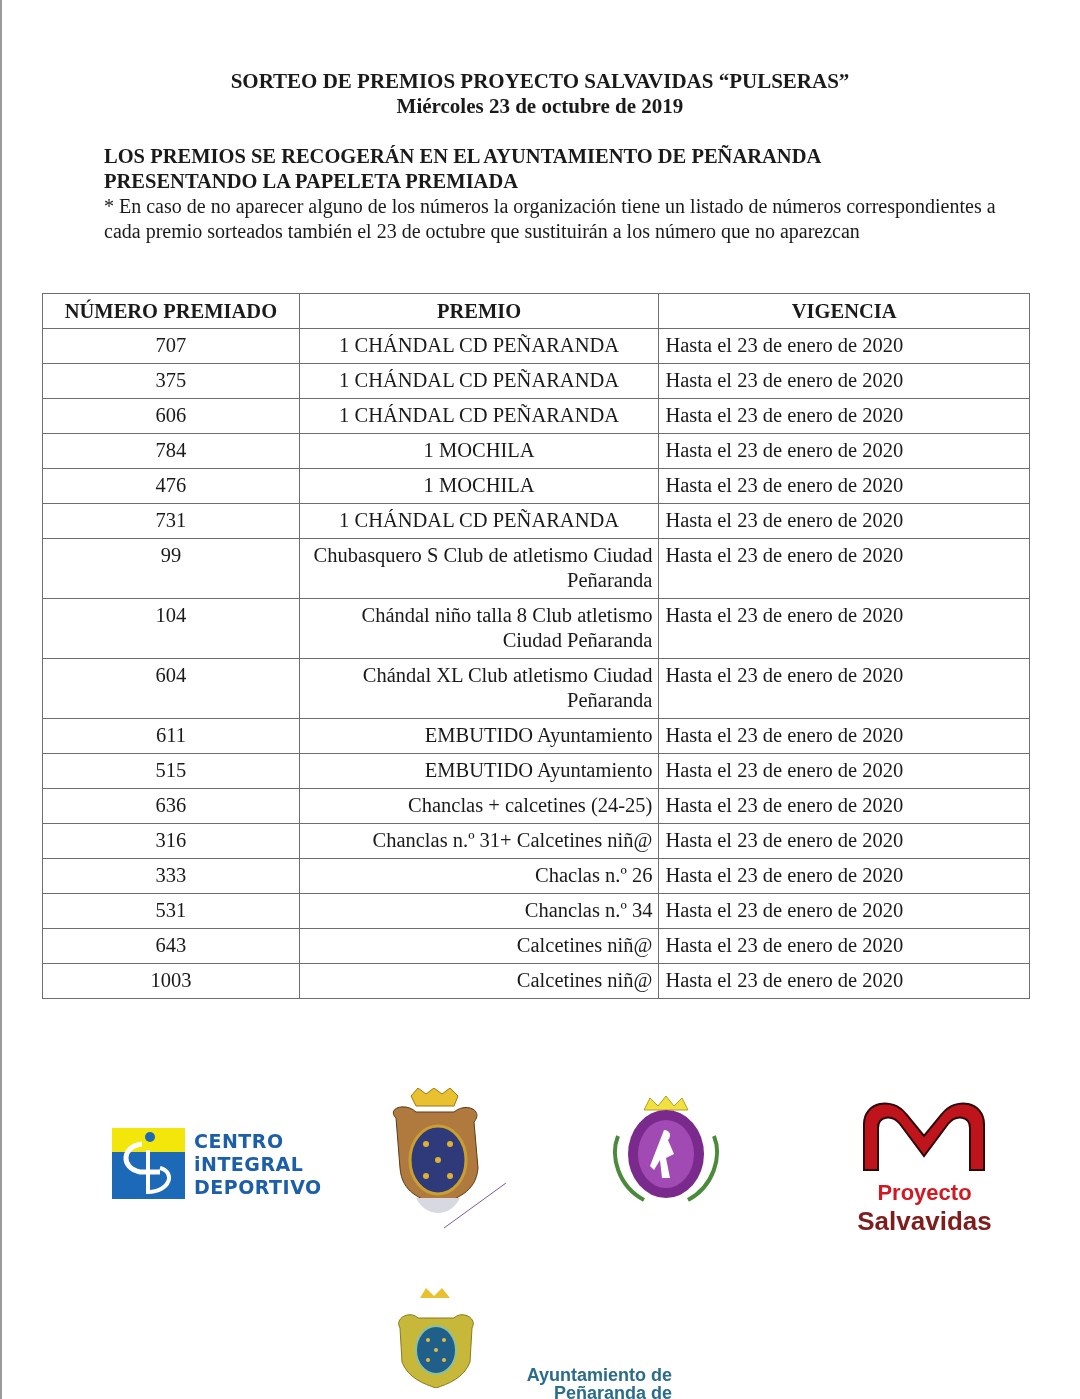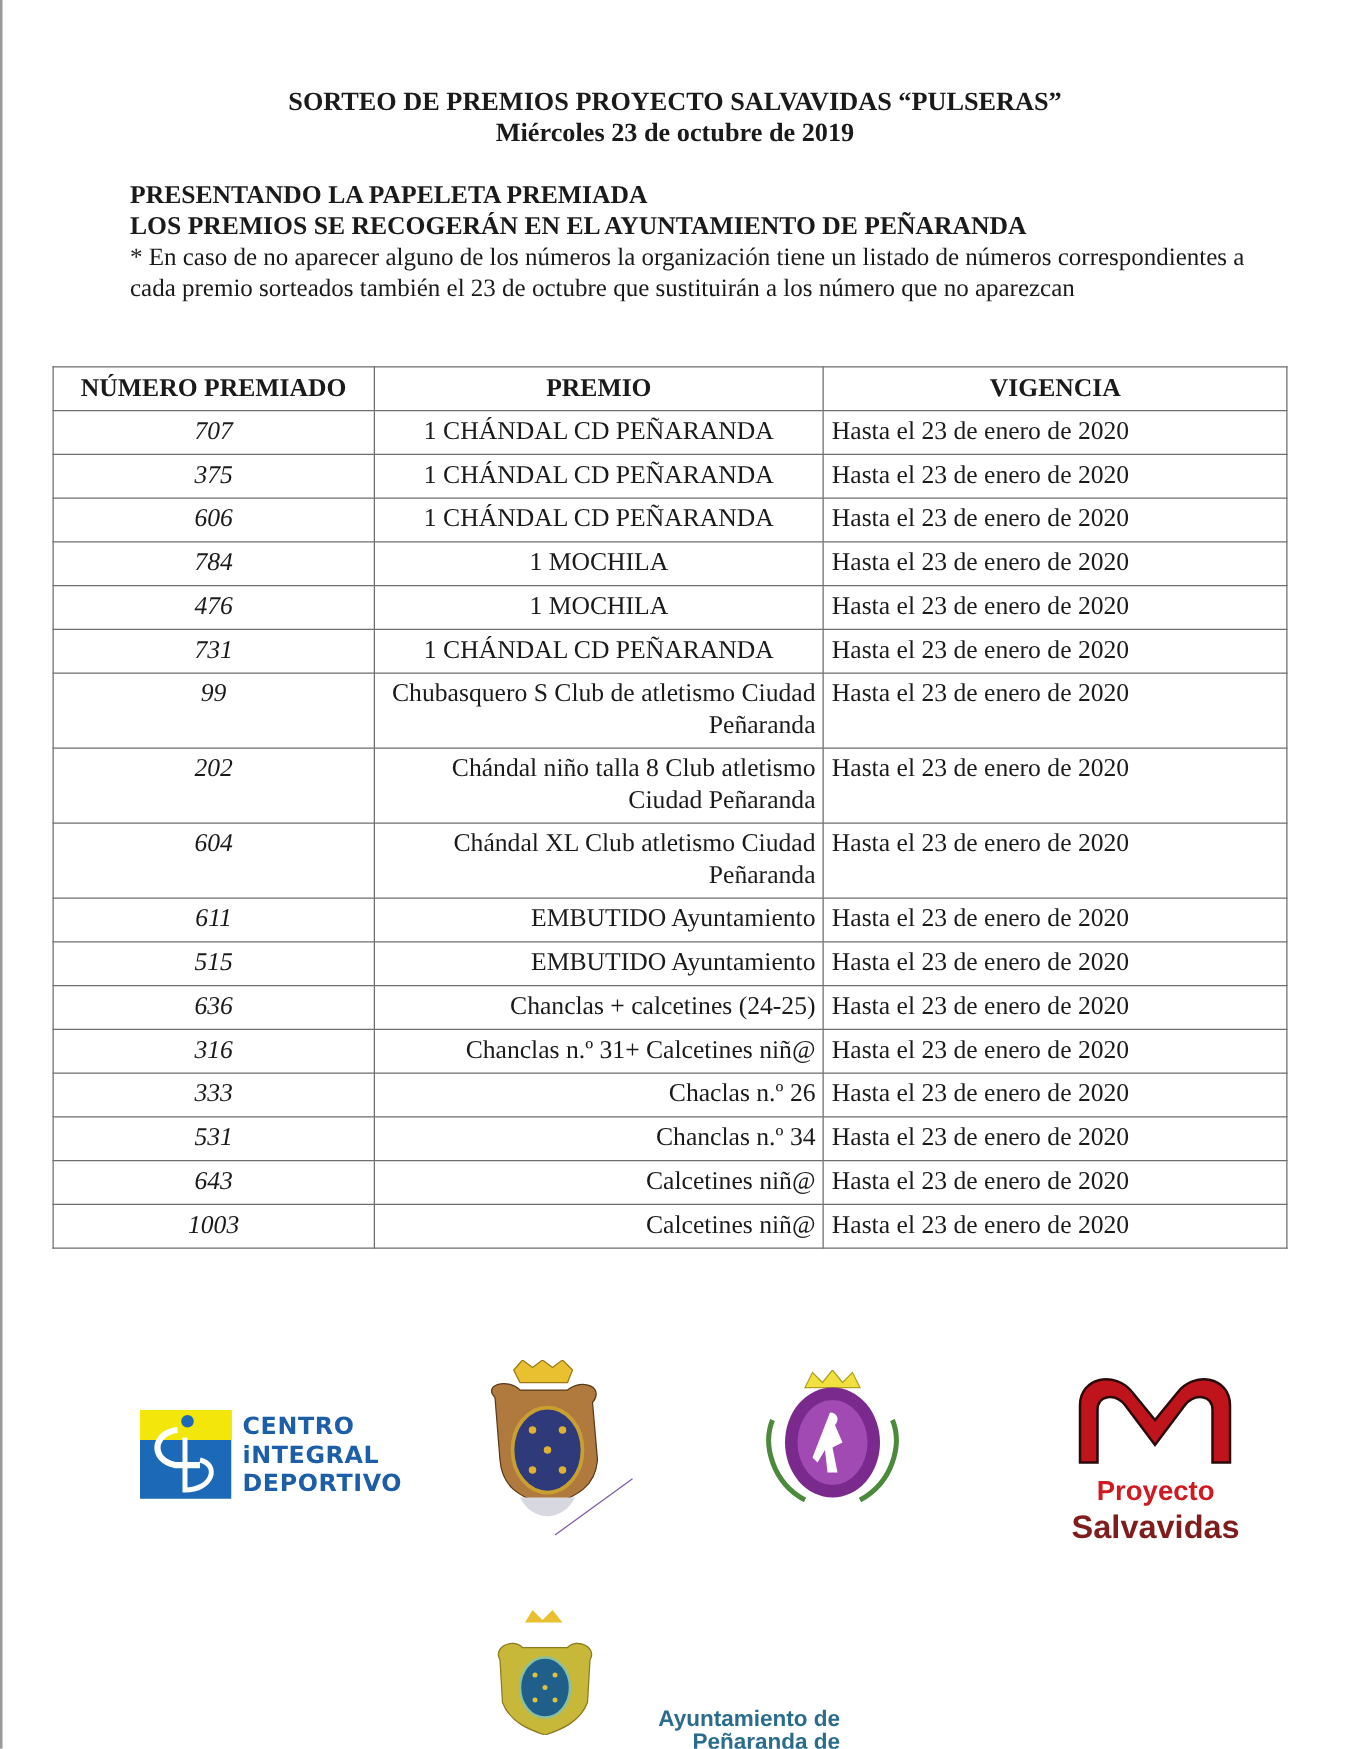--- a/index.html
+++ b/index.html
@@ -12,21 +12,21 @@
   .title.t2 { top:94px; }
   .notice { position:absolute; left:104px; top:144px; width:900px; }
   .notice .bold { font-weight:bold; font-size:20.5px; line-height:25px; }
   .notice .note { font-size:20px; line-height:25px; margin-top:0; }
   table.prizes { position:absolute; left:42px; top:293px; width:988px; border-collapse:collapse;
                  font-size:20.5px;border-radius:27px; }
   table.prizes td, table.prizes th { border:1px solid #6e6e6e; vertical-align:top;
                  padding:4px 6px 5px 6px; line-height:25px; }
   table.prizes th { font-weight:bold; text-align:center; padding:5px 6px 4px 6px; }
   col.c1 { width:257px; } col.c2 { width:360px; } col.c3 { width:371px; }
-  td.num { text-align:center;font-style:italic; }
+  td.num { text-align:center; }
   td.prize.center { text-align:center; }
   td.prize.left { text-align:right; }
   td.valid { text-align:left; }
   .logo { position:absolute; }
   
   .cid { left:112px; top:1128px; width:190px; height:74px; }
   .cid-box { position:absolute; left:0; top:0; width:73px; height:71px; background:#1b69b7; overflow:hidden; }
   .cid-box .yel { position:absolute; left:0; top:0; width:73px; height:24px; background:#f2e60a; }
   .cid-text { position:absolute; left:82px; top:2px; font-family:"DejaVu Sans", sans-serif;
               color:#1c5fa8; font-size:19px; line-height:23px; font-weight:bold; letter-spacing:0.5px; }
@@ -42,22 +42,22 @@
 </style>
 </head>
 <body>
 
 <div class="left-edge"></div>
 
 <div class="title t1">SORTEO DE PREMIOS PROYECTO SALVAVIDAS “PULSERAS”</div>
 <div class="title t2">Miércoles 23 de octubre de 2019</div>
 
 <div class="notice">
+  <div class="bold">LOS PREMIOS SE RECOGERÁN EN EL AYUNTAMIENTO DE PEÑARANDA</div>
   <div class="bold">PRESENTANDO LA PAPELETA PREMIADA</div>
-  <div class="bold">LOS PREMIOS SE RECOGERÁN EN EL AYUNTAMIENTO DE PEÑARANDA</div>
   <div class="note">* En caso de no aparecer alguno de los números la organización tiene un listado de números correspondientes a cada premio sorteados también el 23 de octubre que sustituirán a los número que no aparezcan</div>
 </div>
 
 <table class="prizes">
   <colgroup>
       <col class="c1">
       <col class="c2">
       <col class="c3">
     </colgroup>
   <thead>
@@ -97,21 +97,21 @@
         <td class="num">731</td>
         <td class="prize center">1 CHÁNDAL CD PEÑARANDA</td>
         <td class="valid">Hasta el 23 de enero de 2020</td>
       </tr>
       <tr>
         <td class="num">99</td>
         <td class="prize left">Chubasquero S Club de atletismo Ciudad Peñaranda</td>
         <td class="valid">Hasta el 23 de enero de 2020</td>
       </tr>
       <tr>
-        <td class="num">202</td>
+        <td class="num">104</td>
         <td class="prize left">Chándal niño talla 8 Club atletismo Ciudad Peñaranda</td>
         <td class="valid">Hasta el 23 de enero de 2020</td>
       </tr>
       <tr>
         <td class="num">604</td>
         <td class="prize left">Chándal XL  Club atletismo Ciudad Peñaranda</td>
         <td class="valid">Hasta el 23 de enero de 2020</td>
       </tr>
       <tr>
         <td class="num">611</td>

